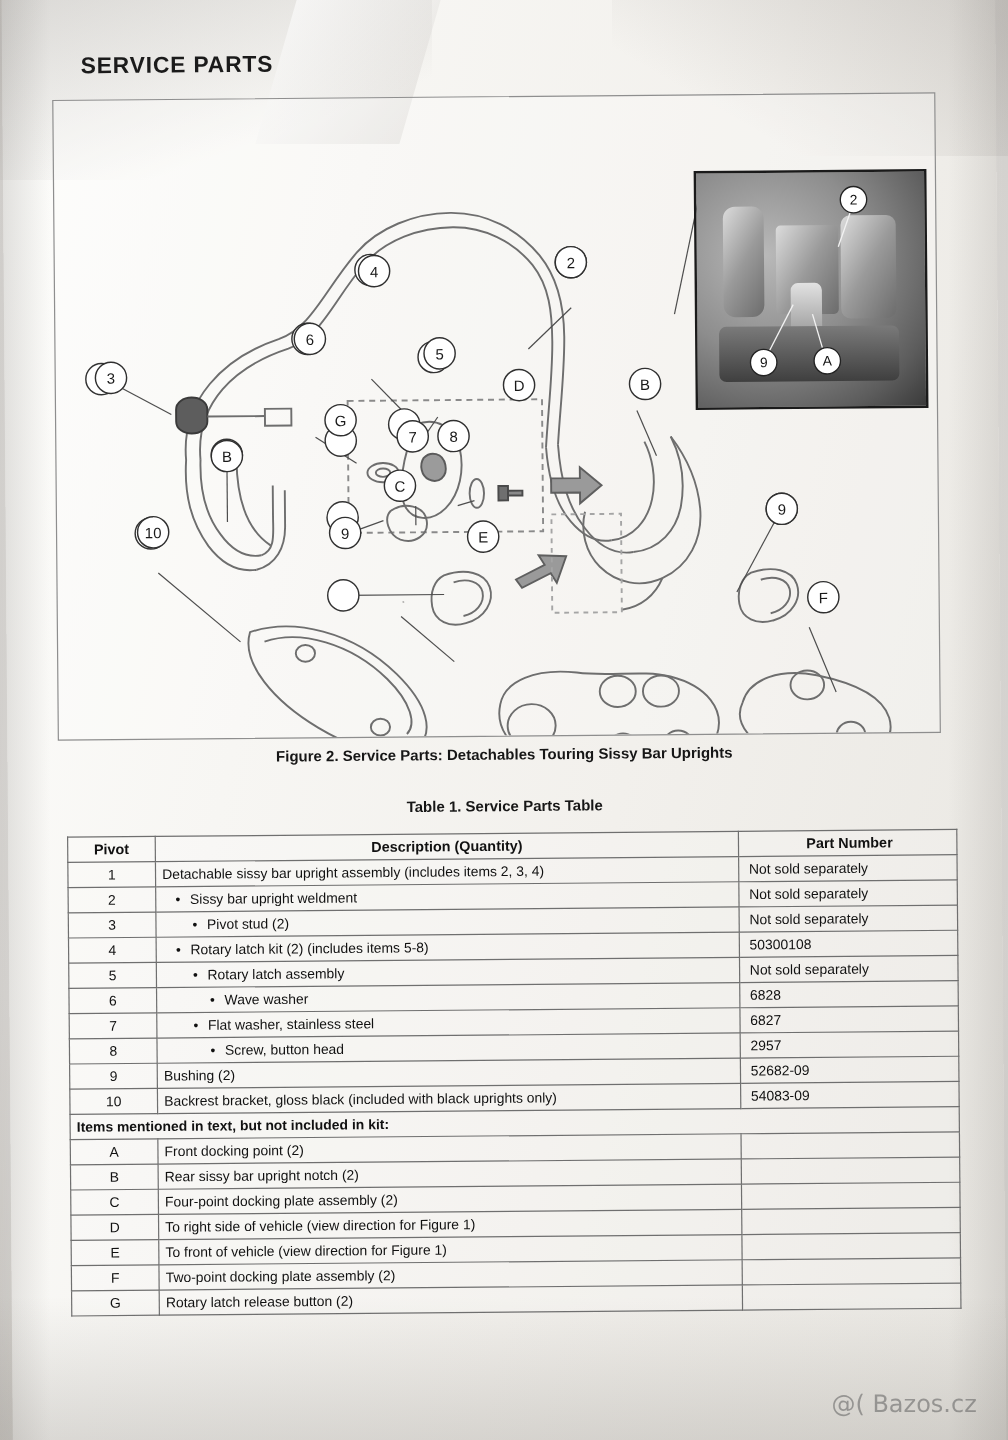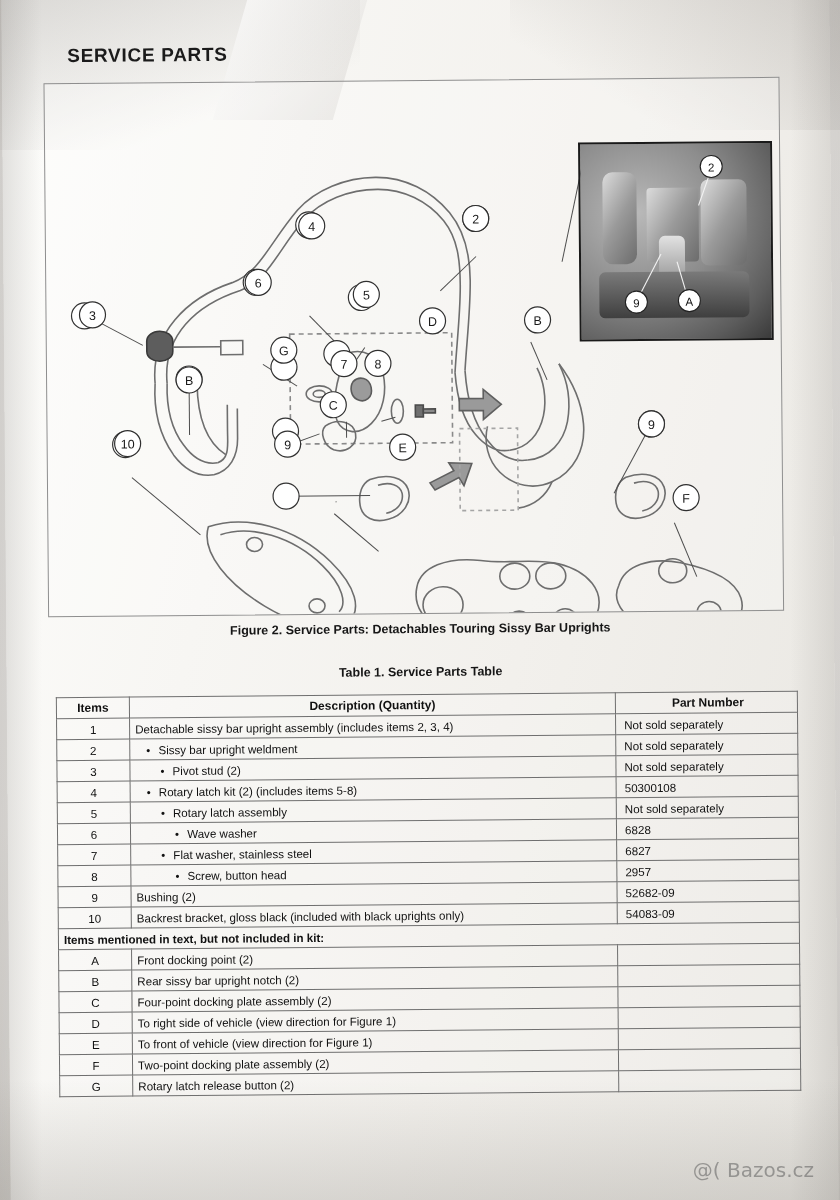--- a/index.html
+++ b/index.html
@@ -369,21 +369,21 @@
       </svg>
     </div>
   </div>
 
   <div class="fig-caption">Figure 2. Service Parts: Detachables Touring Sissy Bar Uprights</div>
   <div class="table-caption">Table 1. Service Parts Table</div>
 
   <table id="parts-table">
     <thead>
       <tr>
-        <th class="col-item">Items</th>
+        <th class="col-item">Pivot</th>
         <th class="col-desc">Description (Quantity)</th>
         <th class="col-part">Part Number</th>
       </tr>
     </thead>
     <tbody>
       <tr>
         <td class="col-item">1</td>
         <td class="col-desc">Detachable sissy bar upright assembly (includes items 2, 3, 4)</td>
         <td class="col-part">Not sold separately</td>
       </tr>

